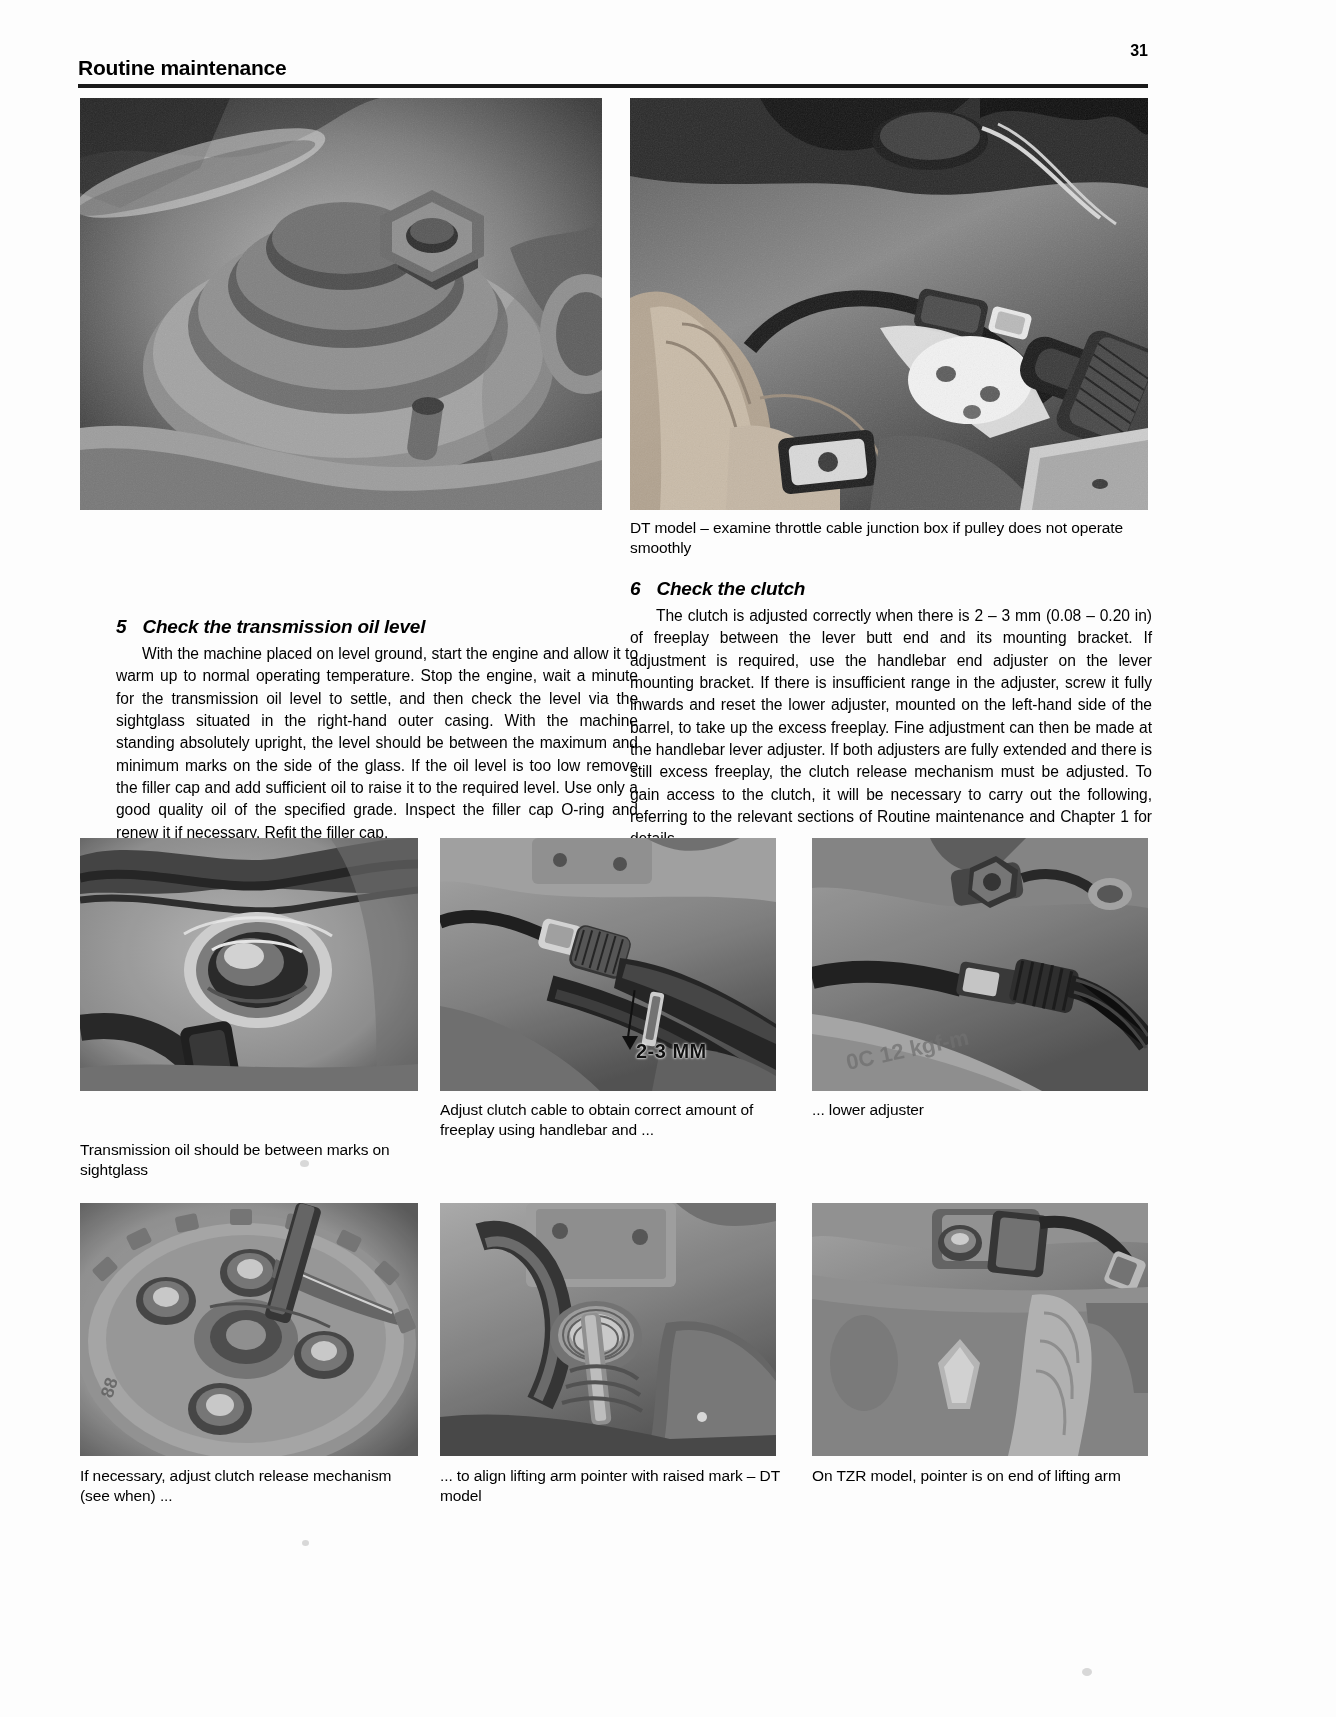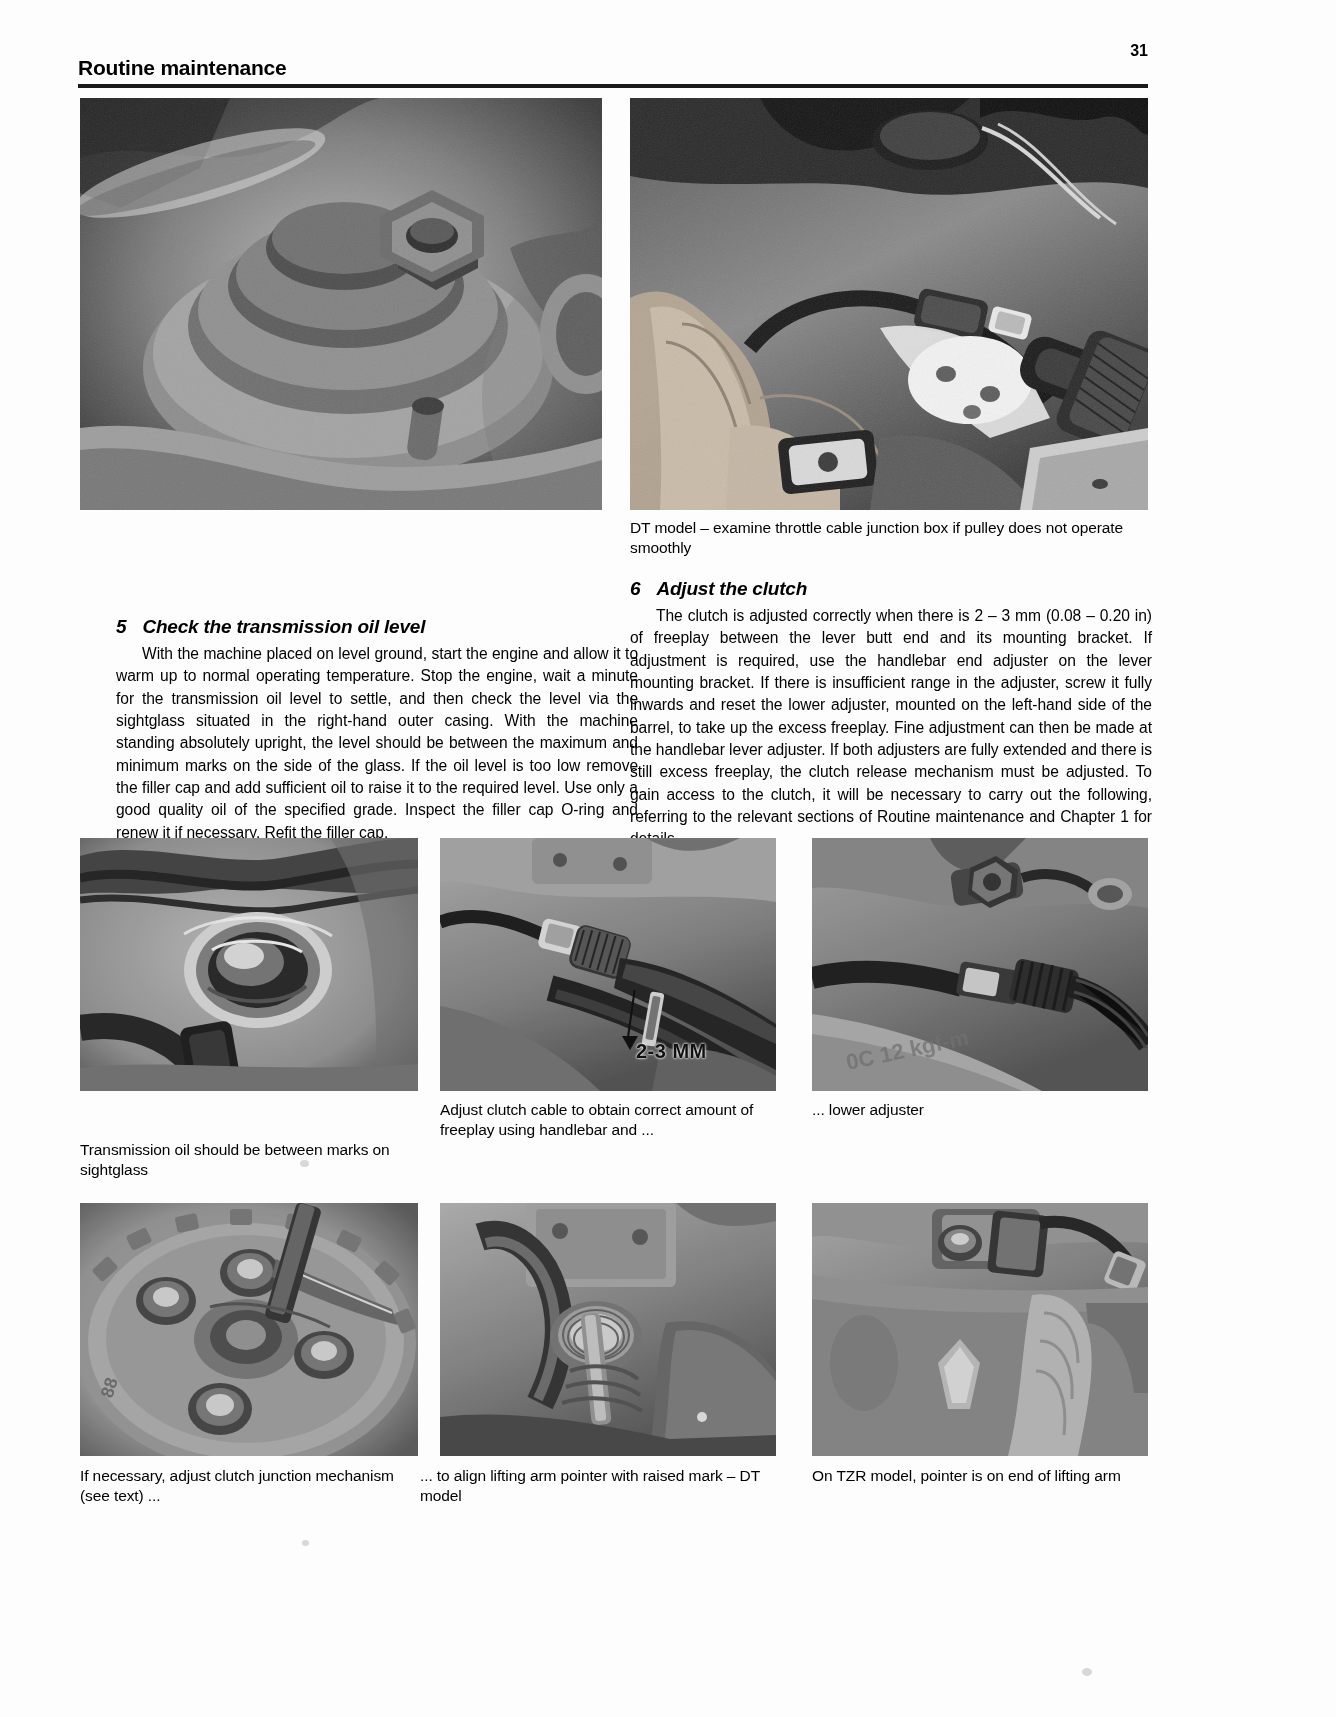--- a/index.html
+++ b/index.html
@@ -257,21 +257,21 @@
 
   <div class="col-text" style="left:80px; top:613px; width:522px;margin-left:36px;">
     <div class="sec-head">
       <span class="num">5</span><span>Check the transmission oil level</span>
     </div>
     <p class="sec-body">With the machine placed on level ground, start the engine and allow it to warm up to normal operating temperature. Stop the engine, wait a minute for the transmission oil level to settle, and then check the level via the sightglass situated in the right-hand outer casing. With the machine standing absolutely upright, the level should be between the maximum and minimum marks on the side of the glass. If the oil level is too low remove the filler cap and add sufficient oil to raise it to the required level. Use only a good quality oil of the specified grade. Inspect the filler cap O-ring and renew it if necessary. Refit the filler cap.</p>
   </div>
 
   <div class="col-text" style="left:630px; top:575px; width:522px;">
     <div class="sec-head">
-      <span class="num">6</span><span>Adjust the clutch</span>
+      <span class="num">6</span><span>Check the clutch</span>
     </div>
     <p class="sec-body">The clutch is adjusted correctly when there is 2 – 3 mm (0.08 – 0.20 in) of freeplay between the lever butt end and its mounting bracket. If adjustment is required, use the handlebar end adjuster on the lever mounting bracket. If there is insufficient range in the adjuster, screw it fully inwards and reset the lower adjuster, mounted on the left-hand side of the barrel, to take up the excess freeplay. Fine adjustment can then be made at the handlebar lever adjuster. If both adjusters are fully extended and there is still excess freeplay, the clutch release mechanism must be adjusted. To gain access to the clutch, it will be necessary to carry out the following, referring to the relevant sections of Routine maintenance and Chapter 1 for details.</p>
   </div>
 
   <div class="photo" style="left:80px; top:838px; width:338px; height:253px;">
     <svg class="photo-inner" viewBox="0 0 338 253" preserveAspectRatio="none">
       <defs>
         <radialGradient id="g3a" cx="45%" cy="45%" r="70%">
           <stop offset="0%" stop-color="#b2b2b2"></stop>
           <stop offset="70%" stop-color="#8a8a8a"></stop>
@@ -468,21 +468,21 @@
       </g>
       <path d="M196 56 C230 72 272 90 312 106 L318 122 C272 110 226 92 192 74 Z" fill="#5f5f5f"></path>
       <path d="M200 62 C234 78 274 94 312 110" stroke="#d4d4d4" stroke-width="2" fill="none"></path>
       <rect x="200" y="0" width="26" height="120" rx="5" fill="#2b2b2b" transform="rotate(16 213 60)"></rect>
       <rect x="204" y="0" width="16" height="112" rx="3" fill="#5e5e5e" transform="rotate(16 212 56)"></rect>
       <path d="M130 104 C160 96 210 104 250 124" stroke="#4a4a4a" stroke-width="3" fill="none"></path>
       <text x="32" y="196" font-family="Liberation Sans, sans-serif" font-size="18" font-weight="bold" fill="#555555" transform="rotate(-72 32 196)" opacity="0.8">88</text>
       <rect width="338" height="253" filter="url(#grain6)" opacity="0.6"></rect>
     </svg>
   </div>
-  <div class="caption" style="left:80px; top:1466px; width:340px;">If necessary, adjust clutch junction mechanism (see text) ...</div>
+  <div class="caption" style="left:80px; top:1466px; width:340px;">If necessary, adjust clutch release mechanism (see when) ...</div>
 
   <div class="photo" style="left:440px; top:1203px; width:336px; height:253px;">
     <svg class="photo-inner" viewBox="0 0 336 253" preserveAspectRatio="none">
       <defs>
         <linearGradient id="g7a" x1="0" y1="0" x2="0.5" y2="1">
           <stop offset="0%" stop-color="#a8a8a8"></stop>
           <stop offset="55%" stop-color="#7c7c7c"></stop>
           <stop offset="100%" stop-color="#4e4e4e"></stop>
         </linearGradient>
         <filter id="grain7">
@@ -514,21 +514,21 @@
       <path d="M130 168 C152 160 180 162 198 176" stroke="#4a4a4a" stroke-width="4" fill="none"></path>
       <path d="M126 184 C150 176 180 178 200 192" stroke="#4a4a4a" stroke-width="4" fill="none"></path>
       <path d="M122 200 C148 192 180 194 202 208" stroke="#4a4a4a" stroke-width="4" fill="none"></path>
       <path d="M226 120 C270 112 310 132 336 170 L336 253 L208 253 C218 208 214 158 226 120 Z" fill="#5f5f5f"></path>
       <path d="M236 128 C274 122 308 142 336 178 L336 253 L222 253 C230 212 228 162 236 128 Z" fill="#737373"></path>
       <path d="M0 214 C70 206 150 218 230 236 L336 232 L336 253 L0 253 Z" fill="#3f3f3f"></path>
       <circle cx="262" cy="214" r="5" fill="#d9d9d9"></circle>
       <rect width="336" height="253" filter="url(#grain7)" opacity="0.6"></rect>
     </svg>
   </div>
-  <div class="caption" style="left:420px; top:1466px; width:340px;">... to align lifting arm pointer with raised mark – DT model</div>
+  <div class="caption" style="left:440px; top:1466px; width:340px;">... to align lifting arm pointer with raised mark – DT model</div>
 
   <div class="photo" style="left:812px; top:1203px; width:336px; height:253px;">
     <svg class="photo-inner" viewBox="0 0 336 253" preserveAspectRatio="none">
       <defs>
         <linearGradient id="g8a" x1="0" y1="0" x2="0.5" y2="1">
           <stop offset="0%" stop-color="#a2a2a2"></stop>
           <stop offset="55%" stop-color="#7a7a7a"></stop>
           <stop offset="100%" stop-color="#4a4a4a"></stop>
         </linearGradient>
         <filter id="grain8">

